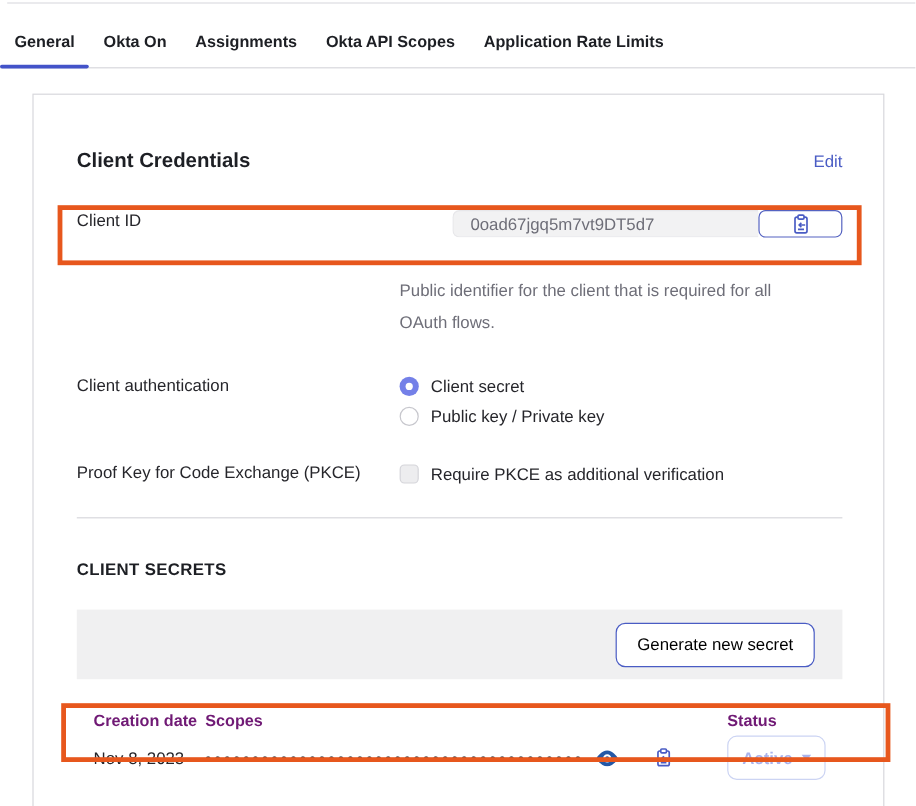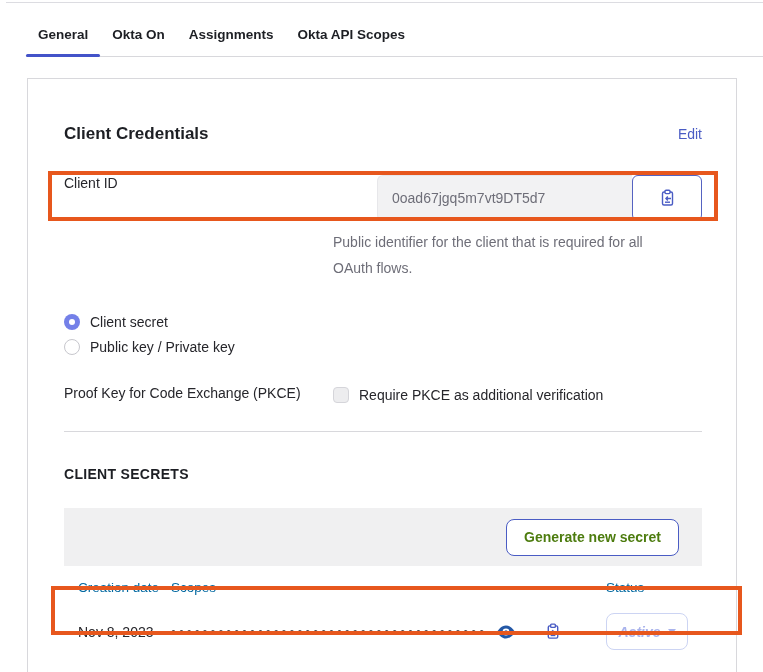--- a/index.html
+++ b/index.html
@@ -4,41 +4,41 @@
 <style>
   * { margin:0; padding:0; box-sizing:border-box; }
   html,body { width:763px; height:672px; }
   body {
     font-family:"Liberation Sans", sans-serif;
     background:#ffffff; color:#26262b; position:relative; overflow:hidden;
   }
   .top-line { position:absolute; top:2px; left:6px; right:0; height:1px; background:#dcdce1; }
 
   
-  .tabbar { position:absolute; top:12px; left:26px; right:0; height:45px;
+  .tabbar { position:absolute; top:12px; left:0; right:0; height:45px;
     border-bottom:1px solid #d8d8dc; display:flex; align-items:stretch; }
   .tab { display:flex; align-items:center; padding:0 12px; font-size:13.5px; font-weight:700;
     color:#1d1f24; cursor:pointer; position:relative; }
   .tab.active::after { content:""; position:absolute; left:0; right:0; bottom:-1px; height:3px;
     background:#4353c9; border-radius:2px; }
 
   
   .card { position:absolute; left:27px; top:78px; width:710px; height:610px;
     background:#fff; border:1px solid #d8d8dc; }
   .card-inner { padding:44px 34px 0 36px; }
 
   .cc-header { display:flex; justify-content:space-between; align-items:center; height:22px;gap:23px; }
   .cc-title { font-size:17px; font-weight:700; color:#1d1f24; }
   .edit-link { font-size:14px; font-weight:400; color:#4a5cc4; cursor:pointer; text-decoration:none; }
 
   .form-row { display:flex; }
   .field-label { width:269px; flex:none; font-size:14px; color:#26262b; }
 
   .row-clientid { margin-top:30px; height:50px; }
-  .input-group { display:flex; width:383px; height:46px;padding-left:44px; }
+  .input-group { display:flex; width:383px; height:23px;padding-left:44px; }
   .id-input { flex:1; background:#f2f2f3; border:1px solid #e7e7ea; border-right:none;
     border-radius:6px 0 0 6px; color:#6e6e78; font-size:14px; padding:0 14px;
     display:flex; align-items:center; white-space:nowrap; }
   .copy-btn { width:70px; flex:none; background:#fff; border:1px solid #5563c1;
     border-radius:6px; display:flex; align-items:center; justify-content:center; cursor:pointer; }
 
   .helper { margin-left:269px; margin-top:4px; width:348px; font-size:14px;
     line-height:26px; color:#6e6e78; }
 
   .row-auth { margin-top:28px; align-items:flex-start; }
@@ -57,58 +57,59 @@
   .divider { margin-top:26px; border-top:1px solid #d8d8dc; }
 
   .secrets-title { margin-top:34px; font-size:14px; font-weight:700; color:#1d1f24;
     letter-spacing:.3px; height:18px; }
 
   
   .table { margin-top:24px; }
   .toolbar { height:58px; background:#f0f0f1; display:flex; align-items:center;
     justify-content:flex-end; padding-right:23px; }
   .generate-btn { height:37px; padding:0 17px; background:#fff; border:1px solid #4a5cc4;
-    border-radius:8px; color:#4d7c0f; font-weight:700; font-size:14px;
+    border-radius:8px; color:#000000; font-weight:400; font-size:14px;
     font-family:"Liberation Sans", sans-serif; cursor:pointer; }
 
   .thead, .trow { display:flex; align-items:center; padding:0 14px; }
-  .thead { height:42px; font-size:13.5px; font-weight:400; color:#0369a1; }
+  .thead { height:42px; font-size:13.5px; font-weight:700; color:#701a75;align-items:flex-end; }
   .trow { height:47px; font-size:14px; color:#26262b; }
   .col-date { width:93px; flex:none; }
   .col-secret { flex:1; display:flex; align-items:center; min-width:0; }
   .col-status { width:82px; flex:none; }
 
   .dots { font-size:14px; letter-spacing:3px; color:#45454b; white-space:nowrap;
     overflow:hidden; }
   .eye-btn { margin-left:10px; flex:none; display:flex; cursor:pointer; background:none; border:none; padding:0; }
   .clip-btn2 { margin-left:30px; margin-right:26px; flex:none; display:flex; cursor:pointer;
     background:none; border:none; padding:0; }
 
   .status-btn { width:82px; height:37px; background:#fff; border:1px solid #ccd4f3;
     border-radius:8px; color:#a9b3ec; font-weight:700; font-size:14px;
     font-family:"Liberation Sans", sans-serif;
-    display:flex; align-items:center; justify-content:center; gap:7px; cursor:pointer;font-style:italic; }
+    display:flex; align-items:center; justify-content:center; gap:7px; cursor:pointer; }
   .caret { width:0; height:0; border-left:4px solid transparent; border-right:4px solid transparent;
     border-top:5px solid #a9b3ec; }
 
   
   .hl { position:absolute; border:4px solid #e7571d; pointer-events:none; z-index:5; }
   #hl-clientid { left:48px; top:171px; width:670px; height:50px; }
   #hl-secret-row { left:51px; top:586px; width:691px; height:49px; }
 </style>
 </head>
 <body>
 
 <div class="top-line"></div>
 
 <nav class="tabbar">
   <div class="tab active">General</div>
   <div class="tab">Okta On</div>
   <div class="tab">Assignments</div>
   <div class="tab">Okta API Scopes</div>
+  <div class="tab">Application Rate Limits</div>
 </nav>
 
 <section class="card">
   <div class="card-inner">
 
     <div class="cc-header">
       <h2 class="cc-title">Client Credentials</h2>
       <a class="edit-link">Edit</a>
     </div>
 
@@ -125,20 +126,21 @@
               <path d="M6 13.2 H11" stroke="#4a5cc4" stroke-width="1.4"></path>
             </svg>
           </span>
         </button>
       </div>
     </div>
 
     <p class="helper">Public identifier for the client that is required for all OAuth flows.</p>
 
     <div class="form-row row-auth">
+      <div class="field-label" style="padding-top:4px;">Client authentication</div>
       <div>
         <div class="option">
           <span class="radio on"></span>
           <span class="option-label">Client secret</span>
         </div>
         <div class="option">
           <span class="radio"></span>
           <span class="option-label">Public key / Private key</span>
         </div>
       </div>

